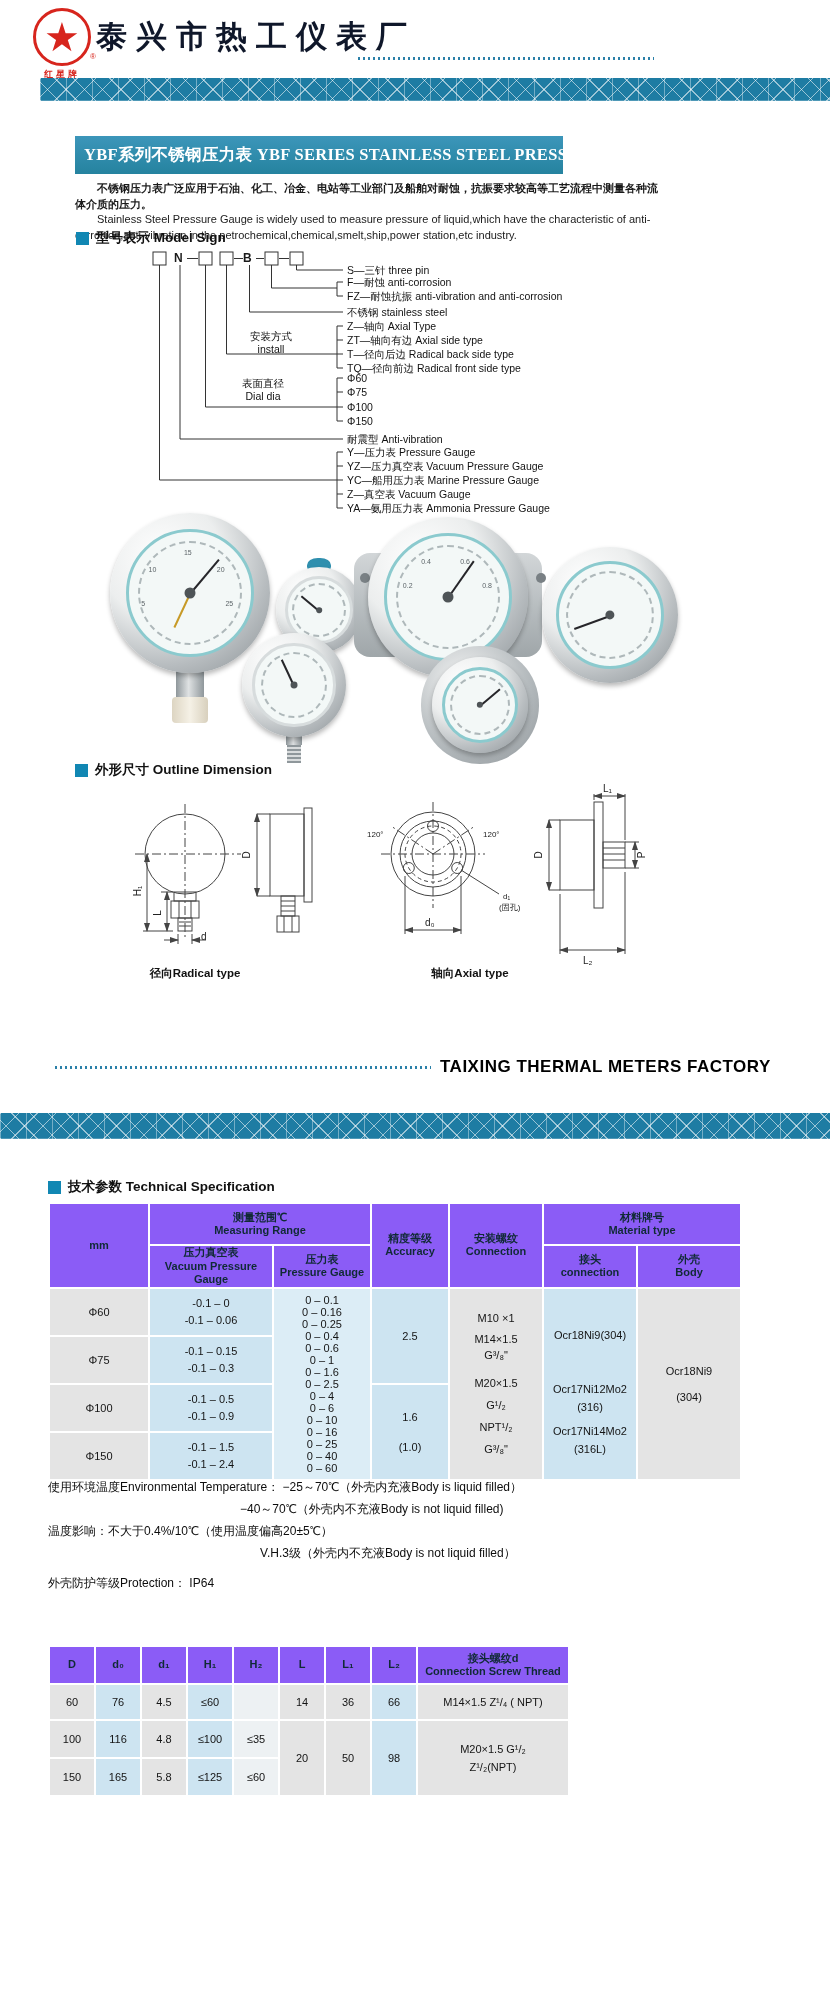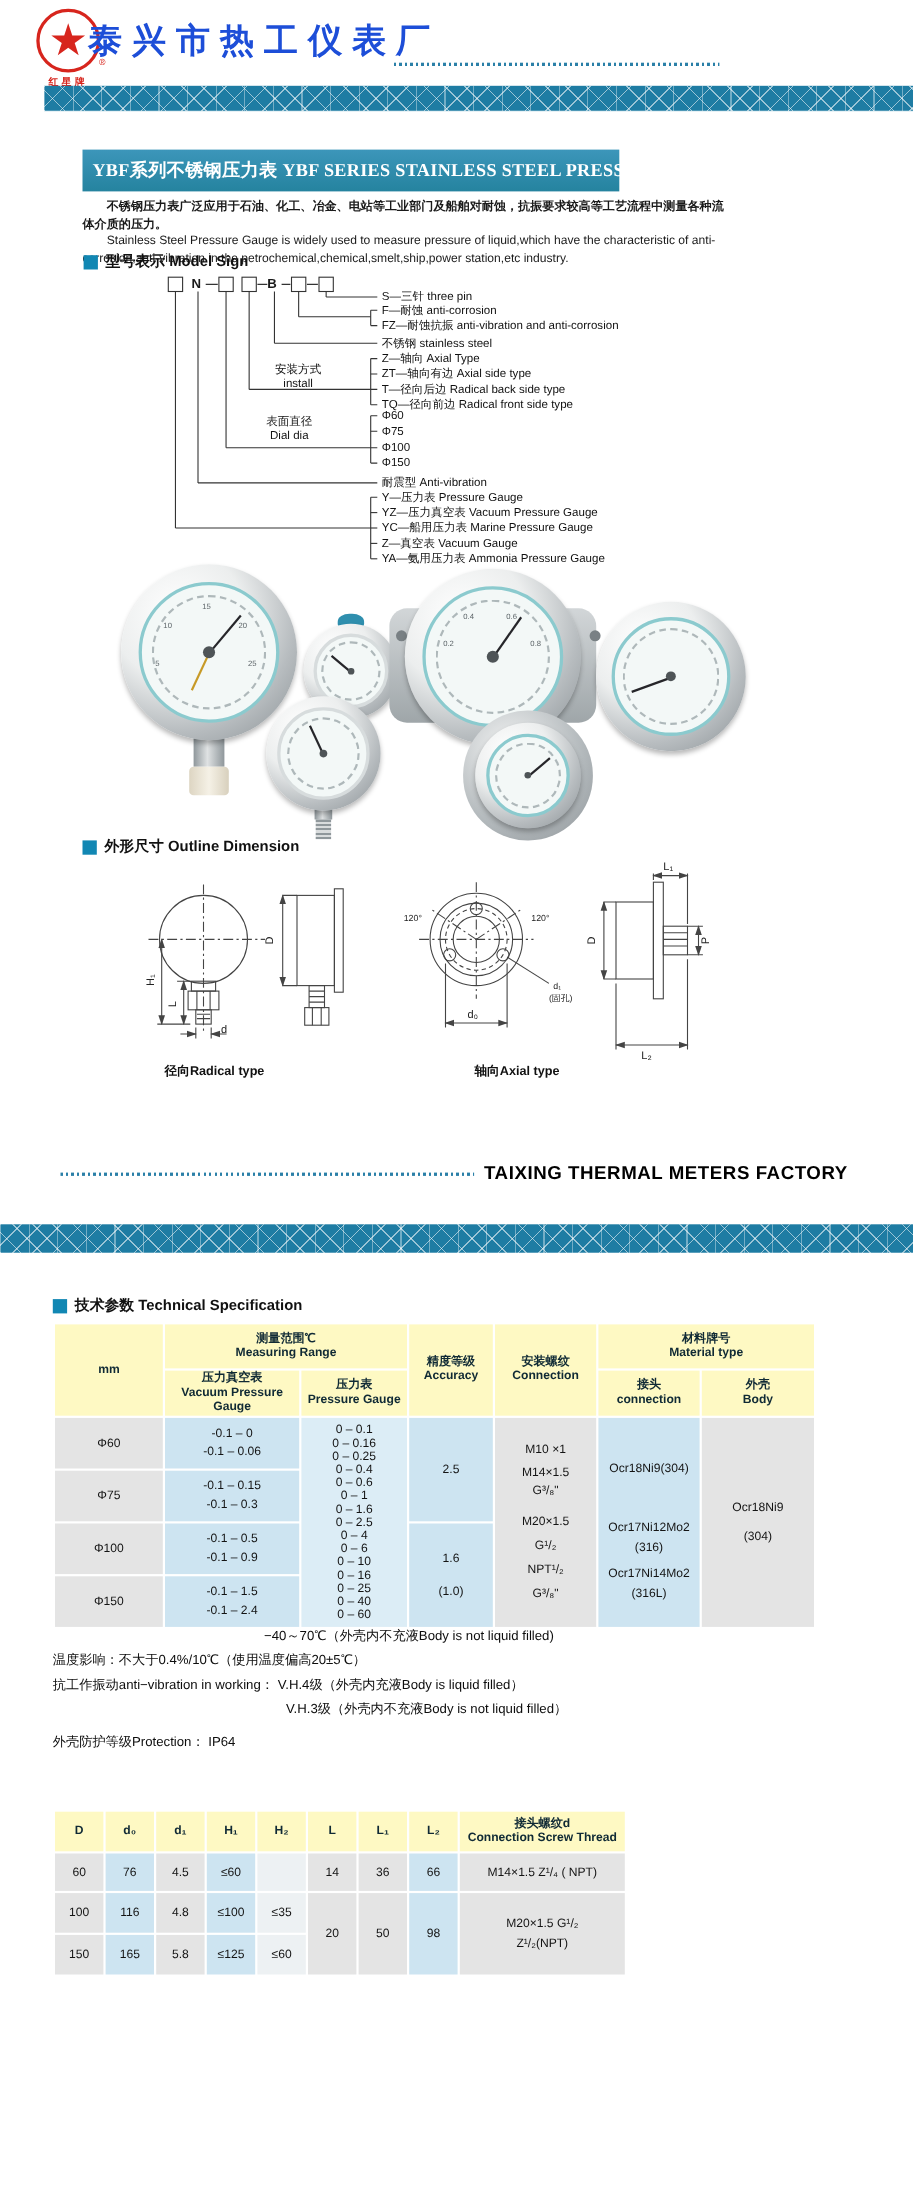--- a/index.html
+++ b/index.html
@@ -6,22 +6,22 @@
   .page{width:830px;height:2000px;background:#ffffff;position:relative;margin:0 auto;
         font-family:"Liberation Sans",sans-serif;color:#1a1a1a;overflow:hidden;}
 
   
   .logo{position:absolute;left:30px;top:8px;width:64px;height:68px;text-align:center;}
   .logo-circle{width:52px;height:52px;margin:0 auto;border:3px solid #d7251d;border-radius:50%;
                display:flex;align-items:center;justify-content:center;}
   .logo-star{color:#d7251d;font-size:40px;line-height:40px;}
   .logo-reg{position:absolute;right:-2px;top:44px;font-size:8px;color:#d7251d;}
   .logo-brand{font-size:9px;color:#d7251d;letter-spacing:3px;font-weight:bold;margin-top:2px;}
-  .factory-name{position:absolute;left:80px;top:16px;font-size:31px;font-weight:800;
-                letter-spacing:9px;color:#1d4ed8;}
+  .factory-name{position:absolute;left:96px;top:16px;font-size:31px;font-weight:800;
+                letter-spacing:9px;color:#0f172a;}
   .dotleader{height:3px;background:repeating-linear-gradient(90deg,#2b80a8 0 2px,transparent 2px 5px);}
   .header-dots{position:absolute;left:358px;top:57px;width:296px;}
 
   
   .band{position:absolute;background-color:#1e7ca3;
     background-image:
       repeating-linear-gradient(45deg,rgba(255,255,255,.55) 0 1px,transparent 1px 13px),
       repeating-linear-gradient(135deg,rgba(255,255,255,.55) 0 1px,transparent 1px 13px),
       repeating-linear-gradient(90deg,rgba(255,255,255,.38) 0 1px,transparent 1px 26px),
       repeating-linear-gradient(0deg,rgba(255,255,255,.22) 0 1px,transparent 1px 26px);}
@@ -80,21 +80,21 @@
   .ocap{position:absolute;width:160px;text-align:center;font-size:11.5px;font-weight:bold;color:#111;}
 
   
   .tx-dots{position:absolute;left:55px;top:1066px;width:376px;}
   .tx-name{position:absolute;left:440px;top:1057px;width:330px;font-size:17px;font-weight:700;
            letter-spacing:.5px;color:#000;white-space:nowrap;}
 
   
   table{border-collapse:separate;border-spacing:2px;background:#fff;}
   td{text-align:center;vertical-align:middle;font-size:11px;color:#141414;padding:0 2px;}
-  .th{background:#fef9c3;font-weight:bold;font-size:11px;line-height:13.5px;color:#102a35;text-align:center;}
+  .th{background:#8b5cf6;font-weight:bold;font-size:11px;line-height:13.5px;color:#102a35;text-align:center;}
   .spec{position:absolute;left:48px;top:1202px;}
   .c-gray{background:#e4e4e4;}
   .c-blue{background:#cde4f1;}
   .c-pale{background:#dcedf6;}
   .c-light{background:#edf1f3;}
   .spec .val{line-height:14px;margin:3px 0;}
   .spec .pg .val{line-height:12px;margin:0;}
   .dimtab{position:absolute;left:48px;top:1645px;}
 
   
@@ -523,23 +523,23 @@
       <td class="c-gray" style="height:46px;">Φ150</td>
       <td class="c-blue">
         <div class="val">-0.1 – 1.5</div>
         <div class="val">-0.1 – 2.4</div>
       </td>
     </tr>
   </tbody>
     </table>
 
   <div class="notes">
+    <div>使用环境温度Environmental Temperature： −25～70℃（外壳内充液Body is liquid filled）</div>
     <div class="ind1">−40～70℃（外壳内不充液Body is not liquid filled)</div>
     <div>温度影响：不大于0.4%/10℃（使用温度偏高20±5℃）</div>
-    <div>抗工作振动anti−vibration in working：  V.H.4级（外壳内充液Body is liquid filled）</div>
     <div class="ind2">V.H.3级（外壳内不充液Body is not liquid filled）</div>
     <div class="gap">外壳防护等级Protection： IP64</div>
   </div>
 
   <table class="dimtab">
     <colgroup>
       <col style="width:44px;">
         <col style="width:44px;">
         <col style="width:44px;">
         <col style="width:44px;">

